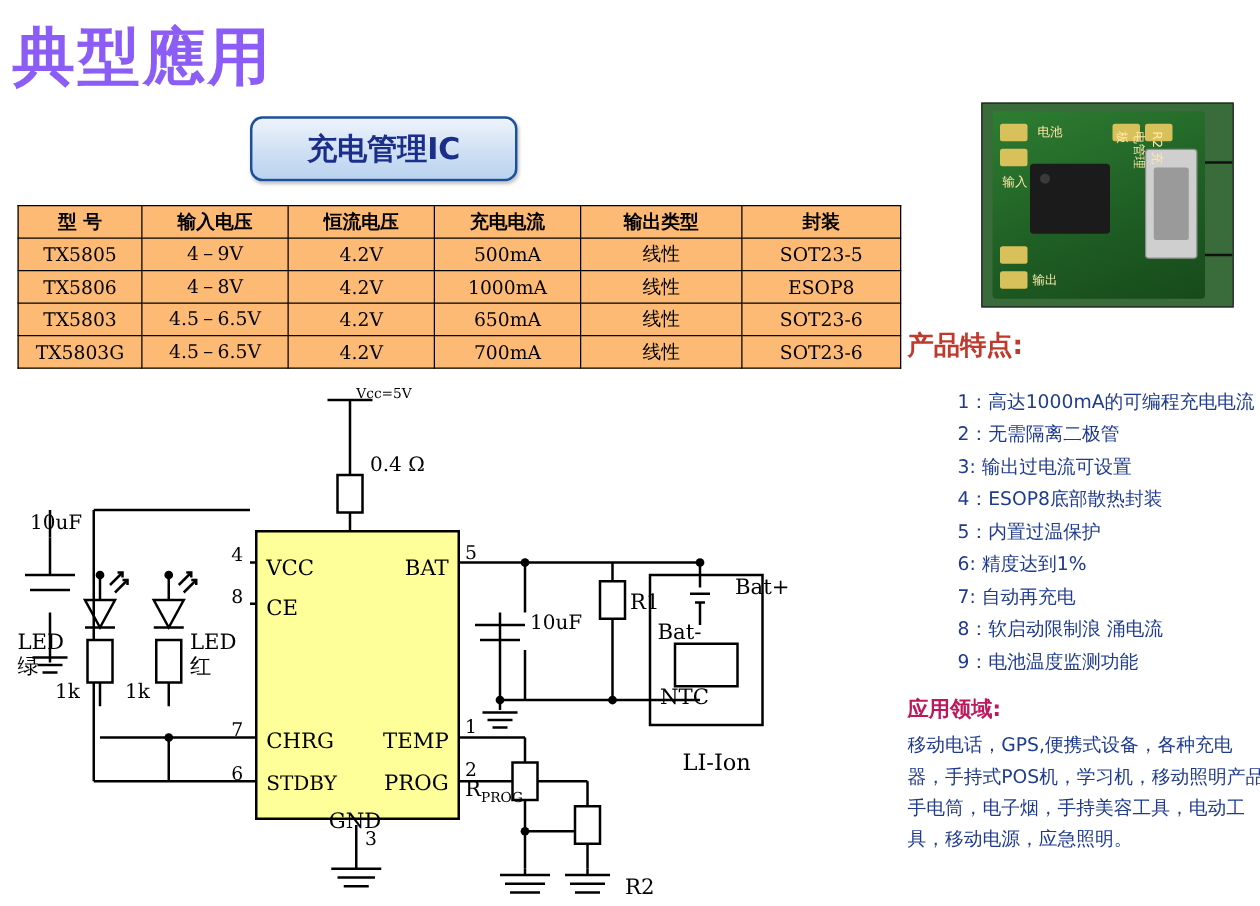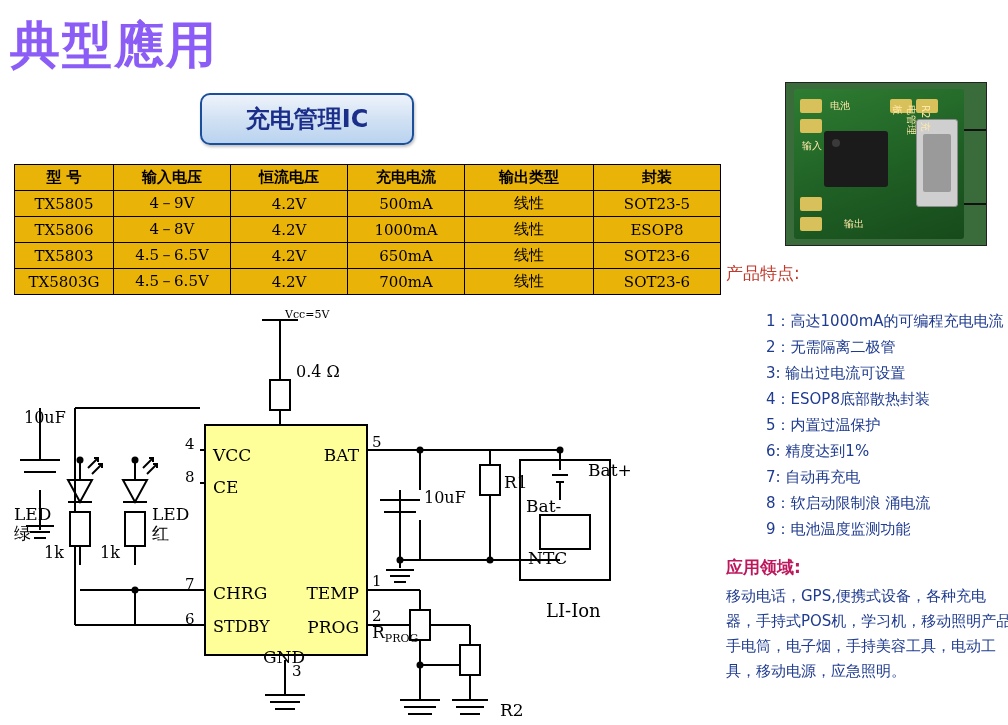--- a/index.html
+++ b/index.html
@@ -22,21 +22,21 @@
     border:2px solid #1b4f9c;border-radius:10px;
     background:linear-gradient(180deg,#eef3fb 0%,#cfe0f3 55%,#b9d3ef 100%);
     box-shadow:1px 2px 3px rgba(0,0,0,.25);
     display:flex;align-items:center;justify-content:center;
   }
   .badge span{font-size:24px;font-weight:bold;color:#1b2f8a;font-family:"DejaVu Sans",sans-serif;}
 
   table.spec{
     position:absolute;left:14px;top:164px;
     border-collapse:collapse;
-    background:#eab308;
+    background:#fdba74;
   }
   table.spec th, table.spec td{
     border:1px solid #000;
     font-family:"DejaVu Serif","Liberation Serif",serif;
     font-size:15px;
     text-align:center;
     padding:3px 6px;
     height:18px;
     color:#000;
   }
@@ -68,21 +68,21 @@
   .usb:before{content:"";position:absolute;left:6px;top:14px;right:6px;bottom:14px;background:#9a9a9a;border-radius:2px;}
   .pad{position:absolute;width:22px;height:14px;background:#d8c15a;border-radius:2px;}
   .pad.p1{left:6px;top:10px;} .pad.p2{left:6px;top:30px;}
   .pad.p3{left:6px;top:108px;} .pad.p4{left:6px;top:128px;}
   .pad.p5{left:96px;top:10px;} .pad.p6{left:122px;top:10px;}
   .lbl{position:absolute;color:#ffe9a8;font-size:10px;font-family:"DejaVu Sans",sans-serif;}
   .lead{position:absolute;background:#111;height:2px;}
 
   .feat-title{
     position:absolute;left:726px;top:262px;
-    font-size:17px;font-weight:normal;color:#c0392b;
+    font-size:21px;font-weight:bold;color:#c0392b;
     font-family:"DejaVu Sans",sans-serif;
   }
   .feat-list{
     position:absolute;left:726px;top:292px;width:290px;
   }
   .feat-list li{
     list-style:none;
     font-size:15px;color:#1f3b8f;
     font-family:"DejaVu Sans",sans-serif;
     line-height:26px;
@@ -164,21 +164,21 @@
     <div class="chip"></div>
     <div class="usb"></div>
     <div class="pad p1"></div>
     <div class="pad p2"></div>
     <div class="pad p3"></div>
     <div class="pad p4"></div>
     <div class="pad p5"></div>
     <div class="pad p6"></div>
     <div class="lbl" style="left:36px;top:10px;">电池</div>
     <div class="lbl" style="left:8px;top:50px;text-align:center;">输入</div>
-    <div class="lbl" style="left:50px;top:128px;">输出</div>
+    <div class="lbl" style="left:32px;top:128px;">输出</div>
     <div class="lbl" style="left:138px;top:16px;transform:rotate(90deg);transform-origin:left top;">R2 充电管理板</div>
   </div>
   <div class="lead" style="left:178px;top:46px;width:22px;"></div>
   <div class="lead" style="left:178px;top:120px;width:22px;"></div>
 </div>
 
 <div class="feat-title">产品特点:</div>
 <ul class="feat-list">
   <li>1：高达1000mA的可编程充电电流</li>
   <li>2：无需隔离二极管</li>

